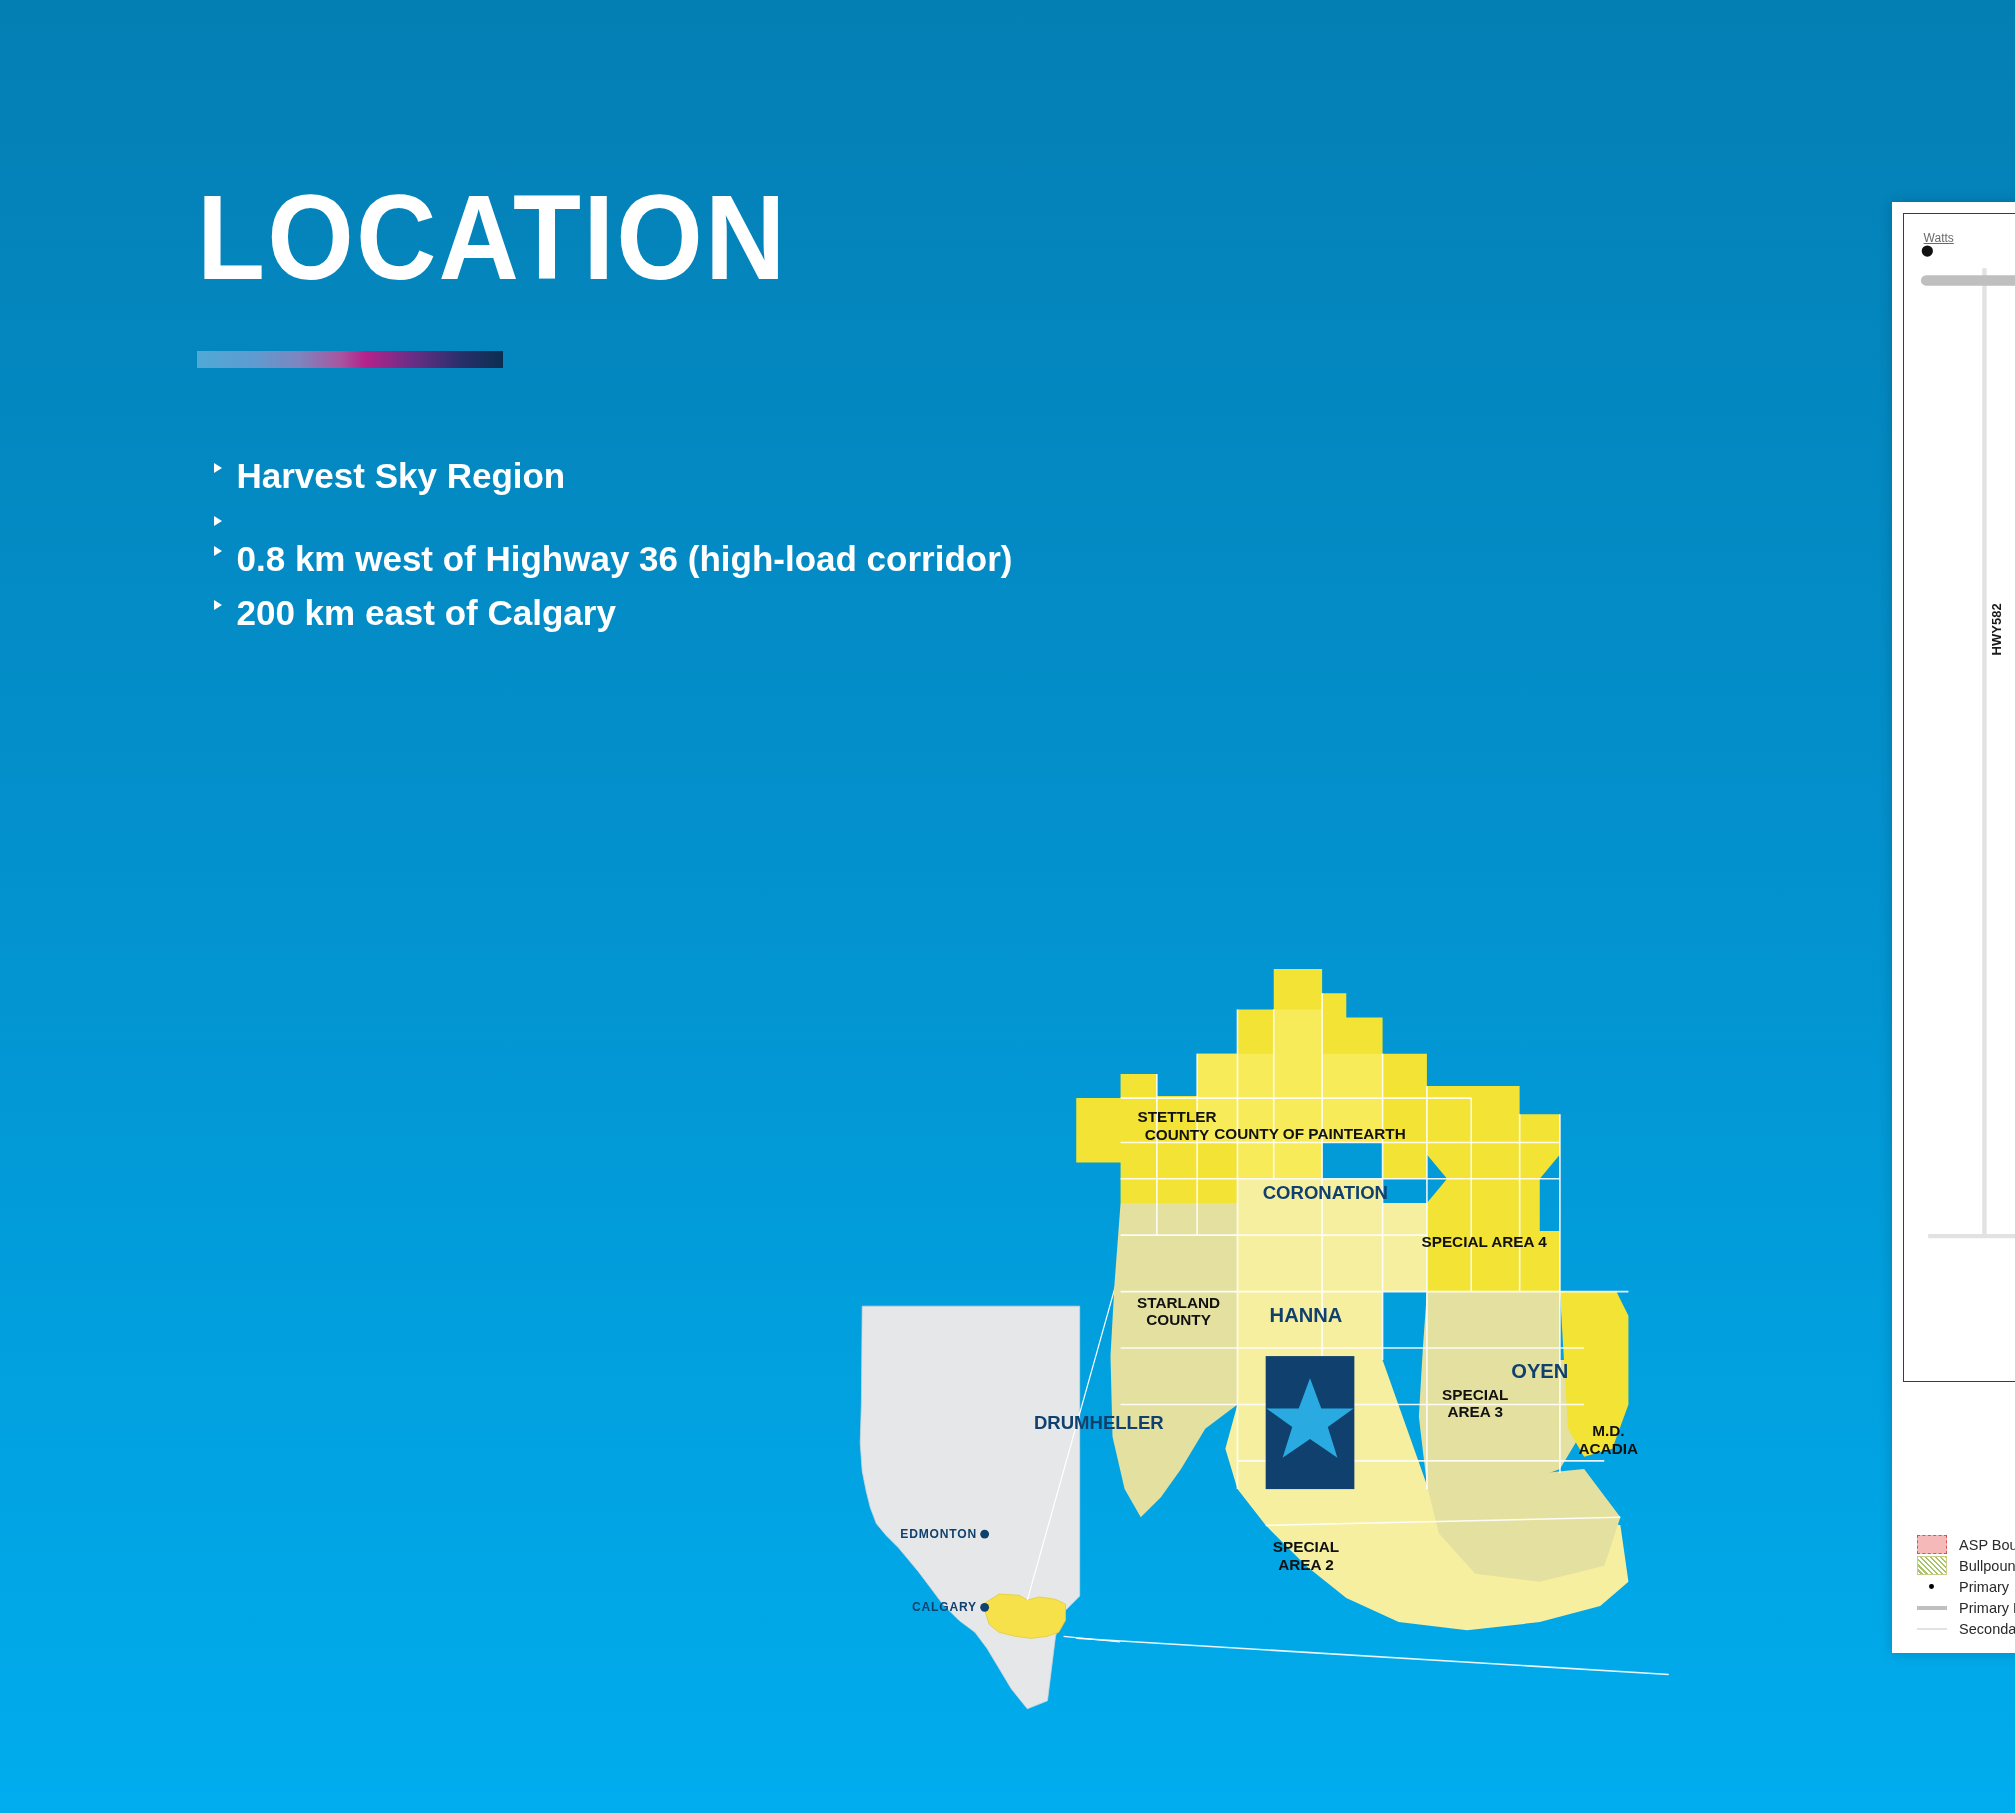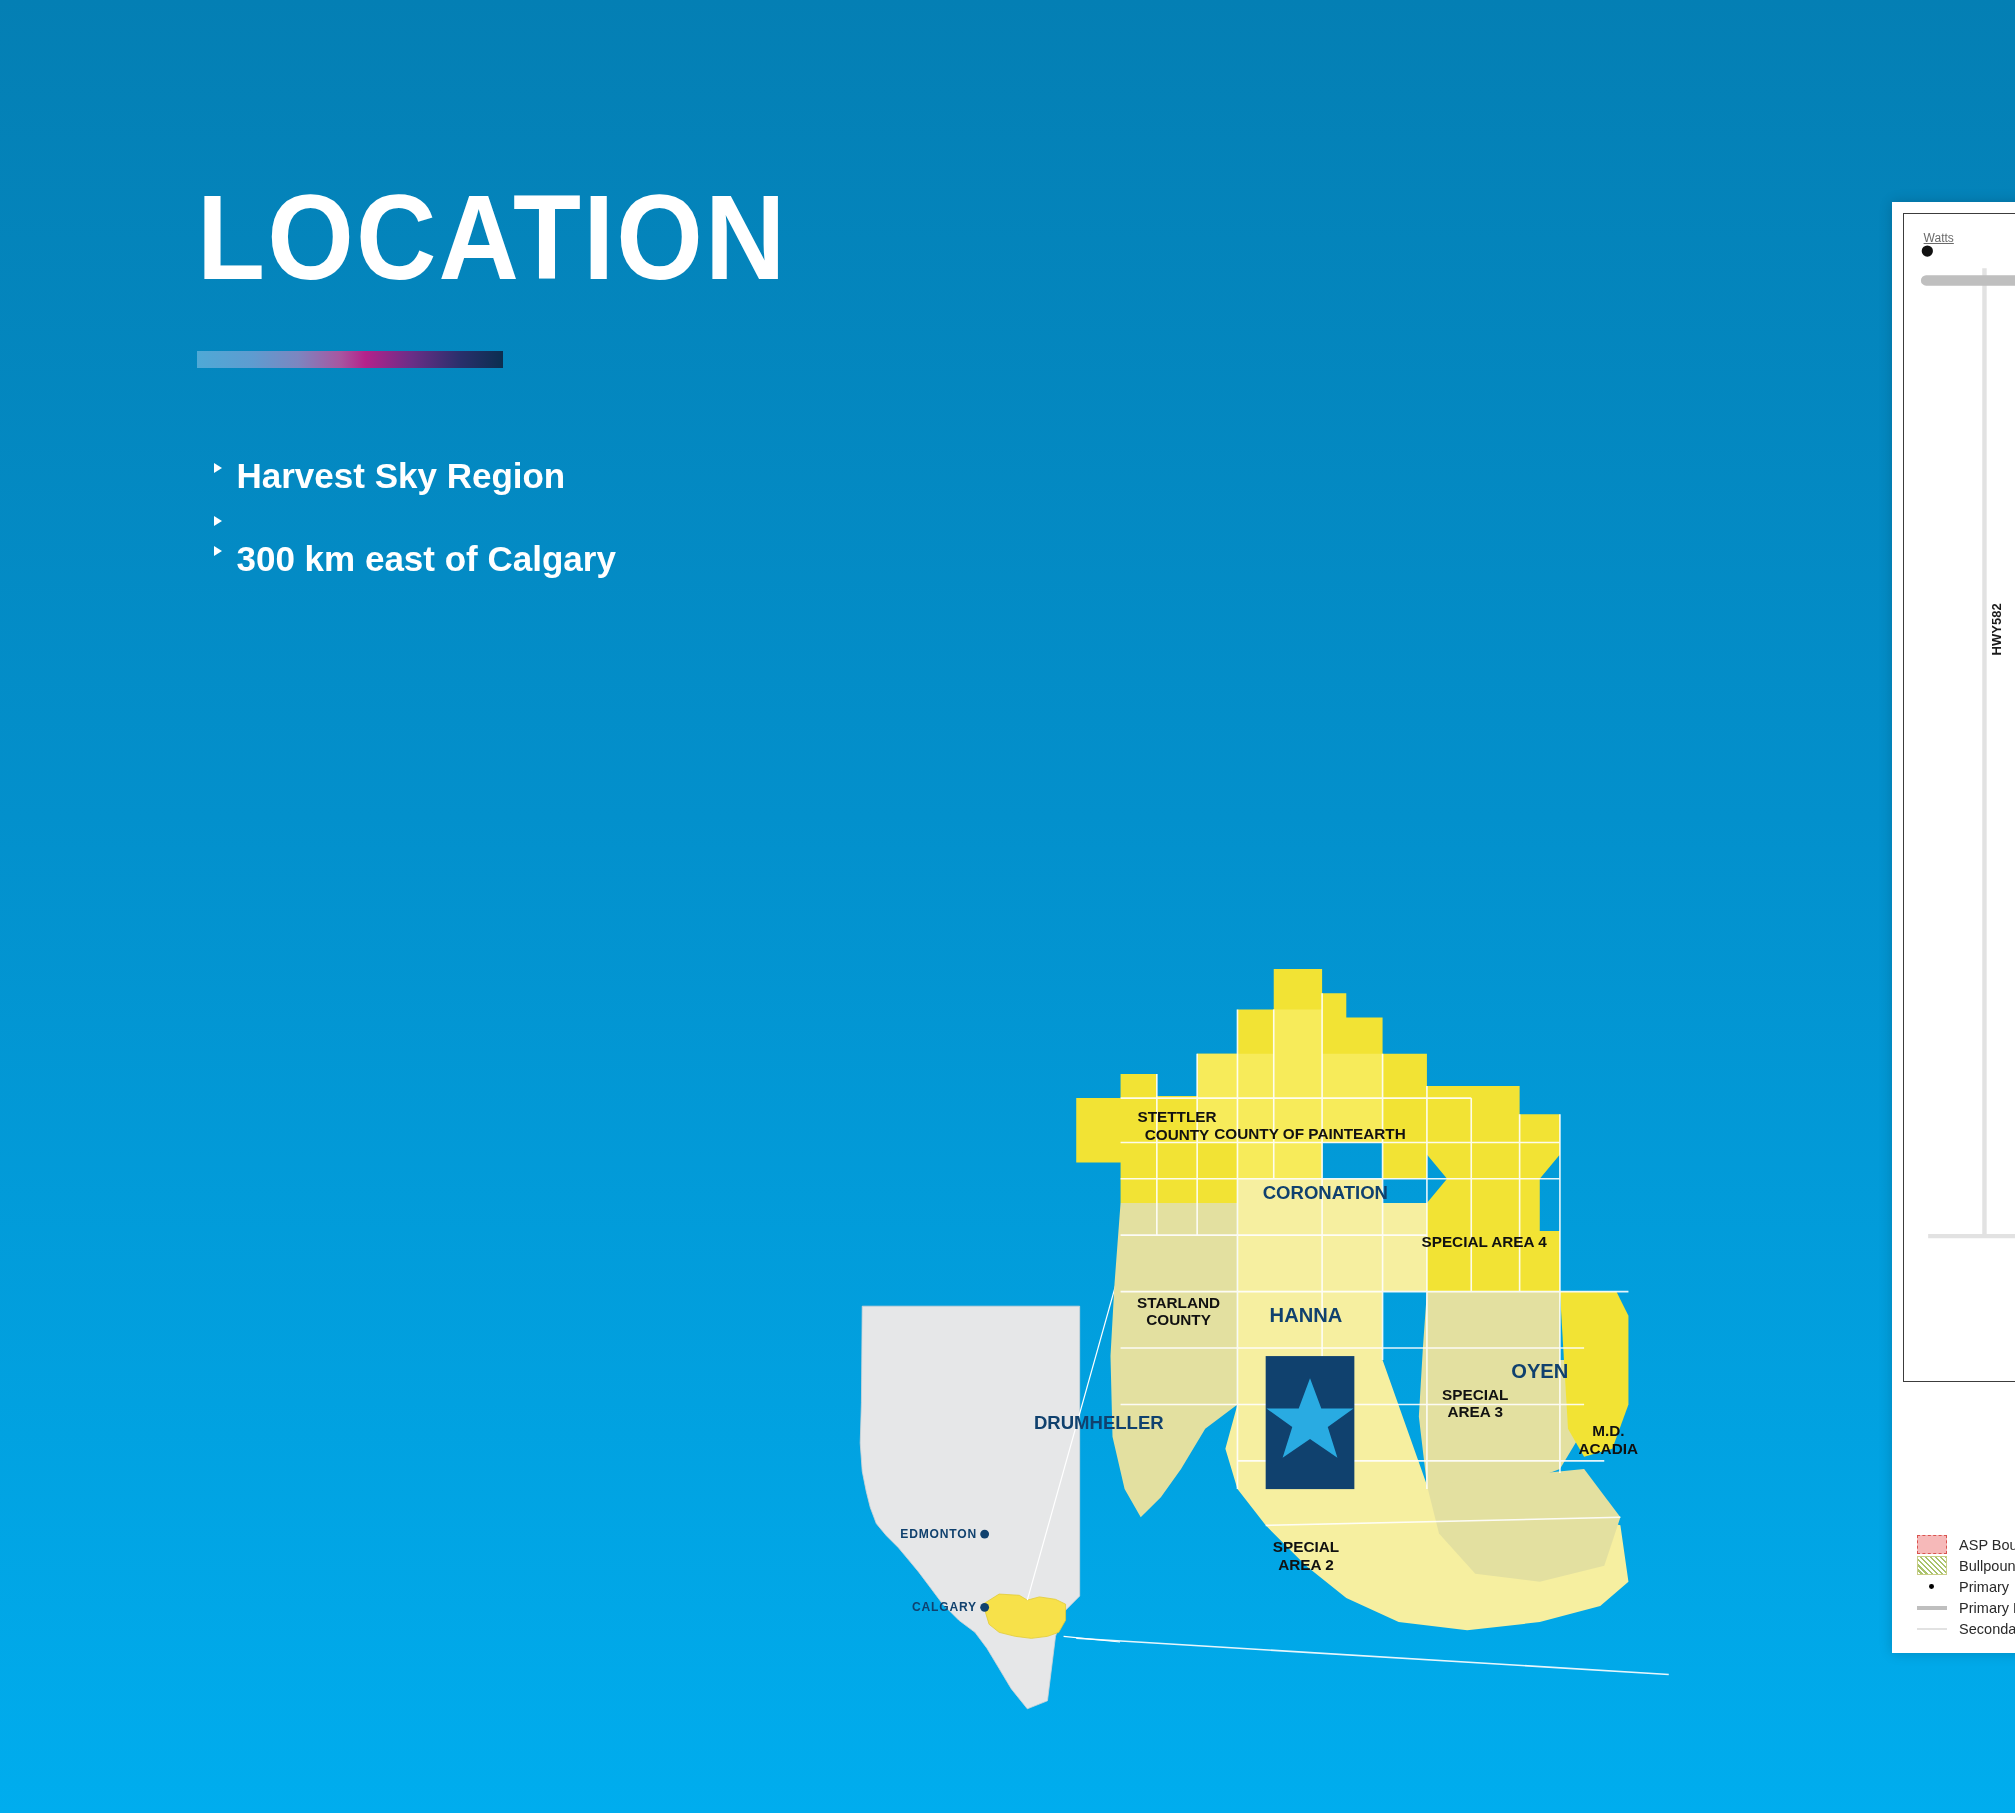--- a/index.html
+++ b/index.html
@@ -159,21 +159,25 @@
 <div class="bullets">
   <div class="bullet lvl1">
     <span class="tri"></span>
     <span class="txt">Harvest Sky Region</span>
   </div>
   <div class="bullet lvl1">
     <span class="tri"></span>
   </div>
   <div class="bullet lvl1">
     <span class="tri"></span>
-    <span class="txt">300 km east of Calgary</span>
+    <span class="txt">0.8 km west of Highway 36 (high-load corridor)</span>
+  </div>
+  <div class="bullet lvl1">
+    <span class="tri"></span>
+    <span class="txt">200 km east of Calgary</span>
   </div>
 </div>
 
 <div class="alberta-wrap">
   <svg viewBox="0 0 700 1120" xmlns="http://www.w3.org/2000/svg">
 
     <path d="M60 60 L600 60 L600 780 L560 820 L540 880 L520 1040 L470 1060
              L430 1010 L400 960 L370 910 L340 870 L300 840 L260 800 L230 760
              L200 720 L175 690 L150 660 L120 630 L95 600 L80 560 L70 520
              L60 470 L55 400 L58 300 Z" fill="#E6E7E8" stroke="#D4D5D6" stroke-width="2"></path>

